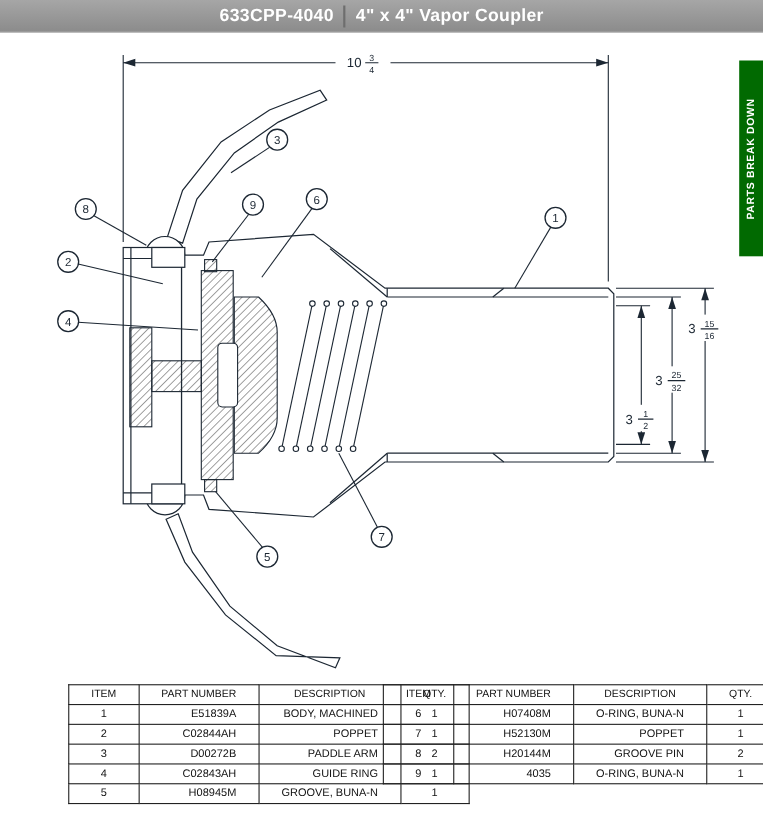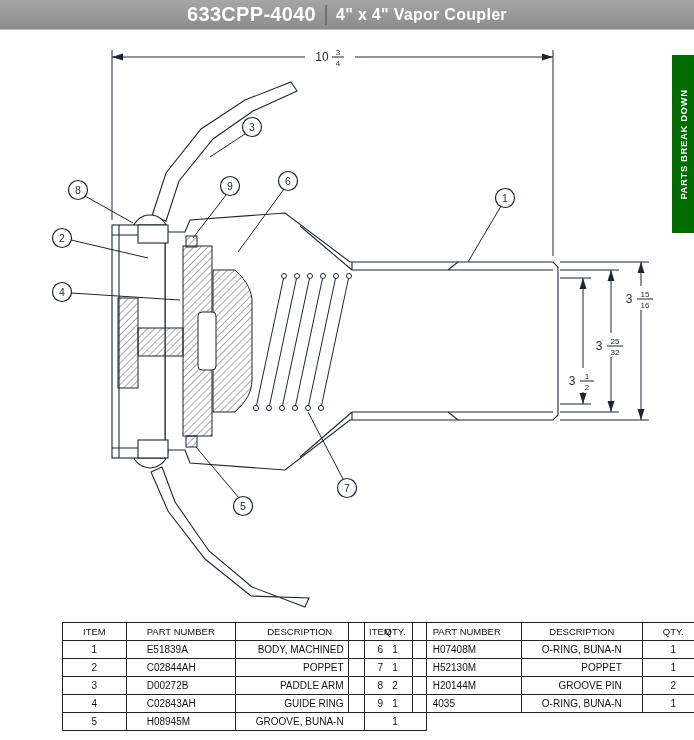--- a/index.html
+++ b/index.html
@@ -6,21 +6,21 @@
   html, body { width: 694px; height: 740px; background: #ffffff; font-family: "Liberation Sans", sans-serif; }
   .page { position: relative; width: 694px; height: 740px; background: #fff; overflow: hidden; }
 
   
   .header {
     position: absolute; top: 0; left: 0; width: 694px; height: 30px;
     background: linear-gradient(#a6a6a6, #8b8b8b);
     display: flex; align-items: center; justify-content: center;
     border-bottom: 1px solid #bdbdbd;
   }
-  .header .part-no { color: #ffffff; font-weight: bold; font-size: 20px; letter-spacing: 0.3px; padding-right: 9px; }
+  .header .part-no { color: #ffffff; font-weight: bold; font-size: 16px; letter-spacing: 0.3px; padding-right: 9px; }
   .header .divider { width: 2px; height: 20px; background: #6e6e6e; }
   .header .title { color: #ffffff; font-weight: bold; font-size: 16px; letter-spacing: 0.3px; padding-left: 9px; }
 
   
   .side-tab {
     position: absolute; top: 55px; right: 0; width: 22px; height: 178px;
     background: #016a01; display: flex; align-items: center; justify-content: center;
   }
   .side-tab span {
     display: block; transform: rotate(-90deg); transform-origin: center;
@@ -34,21 +34,21 @@
   
   .parts-table { position: absolute; border-collapse: collapse; font-size: 10px; color: #111; }
   .parts-table.left  { left: 62px;  top: 622px; }
   .parts-table.right { left: 348px; top: 622px; }
   .parts-table td, .parts-table th {
     border: 1px solid #222; padding: 2px 20px; height: 18px;
     font-weight: normal; white-space: nowrap; vertical-align: middle;
   }
   .parts-table th { text-align: center; font-size: 9.5px; }
   .col-item  { width: 30px; text-align: center; }
-  .col-part  { width: 86px; text-align: left; }
+  .col-part  { width: 86px; text-align: right; }
   .col-desc  { width: 128px; text-align: right; }
   .col-qty   { width: 30px; text-align: center; }
 </style>
 </head>
 <body>
 
 <div class="page">
 
   <div class="header">
     <span class="part-no">633CPP-4040</span>

